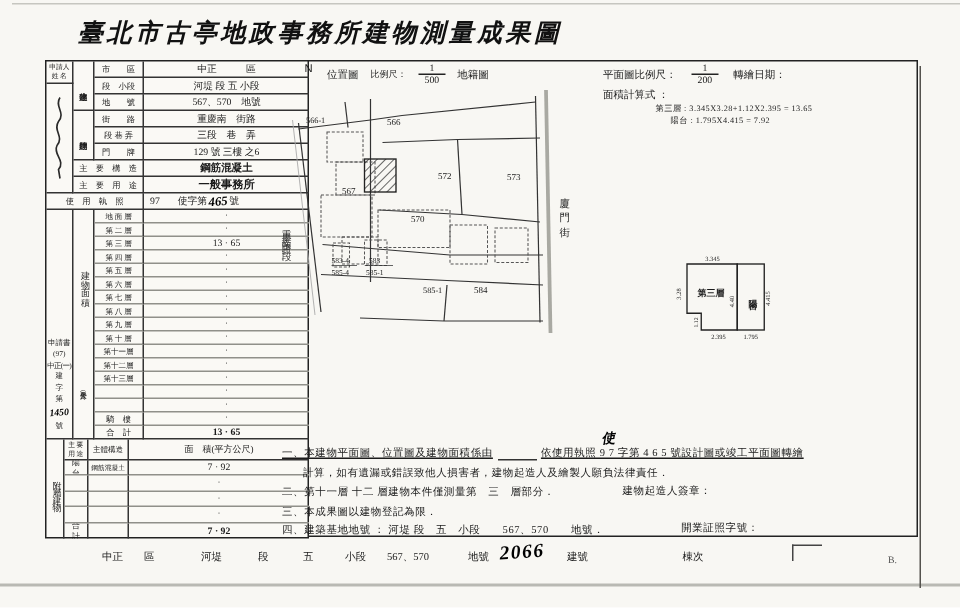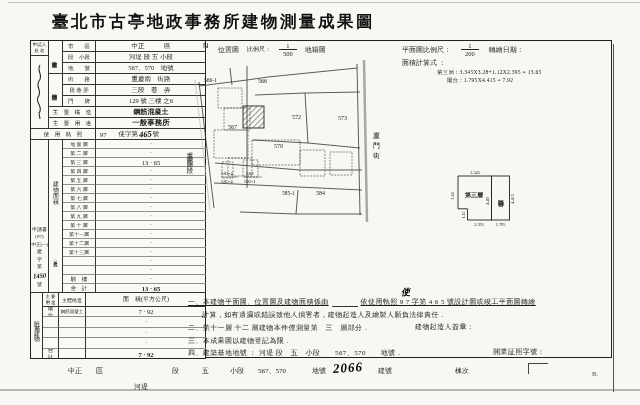--- a/index.html
+++ b/index.html
@@ -24,21 +24,21 @@
 </style>
 </head>
 <body>
 
 <div class="page">
 
   <div class="abs scan" style="left:8px;top:2px;width:632px;height:1px;"></div>
   <div class="abs" style="left:0;top:389px;width:640px;height:2px;background:#b9b9b3;"></div>
   <div class="abs" style="left:613px;top:44px;width:1px;height:348px;background:#55534e;"></div>
 
-  <div class="abs title" style="left:52px;top:11px;">臺北市古亭地政事務所建物測量成果圖</div>
+  <div class="abs title" style="left:52px;top:11px;font-style:italic;">臺北市古亭地政事務所建物測量成果圖</div>
 
   <div class="abs box" style="left:30px;top:40px;width:582px;height:318px;"></div>
 
   <div class="ltable">
 
     <div class="cell br bb" style="left:0;top:0;width:18px;height:15px;flex-direction:column;font-size:4.5px;line-height:1.25;">
       <span>申請人</span>
       <span>姓 名</span>
     </div>
     <div class="cell br bb" style="left:0;top:15px;width:18px;height:73px;">
@@ -251,26 +251,26 @@
   <div class="abs note" style="left:188px;top:297px;display:flex;align-items:flex-end;text-decoration:underline;">
     <span>一、本建物平面圖、位置圖及建物面積係由</span>
     <span class="blank"></span>
     <span>依使用執照 9 7 字第 4 6 5 號設計圖或竣工平面圖轉繪</span>
   </div>
   <div class="abs note" style="left:202px;top:310px;">計算，如有遺漏或錯誤致他人損害者，建物起造人及繪製人願負法律責任．</div>
   <div class="abs note" style="left:188px;top:323px;">二、第十一層 十二 層建物本件僅測量第　三　層部分．</div>
   <div class="abs note" style="left:188px;top:336px;">三、本成果圖以建物登記為限．</div>
   <div class="abs note" style="left:188px;top:348px;">四、建築基地地號 ： 河堤 段　五　小段　　567、570　　地號．</div>
   <div class="abs note" style="left:415px;top:322px;width:130px;text-align:left;">建物起造人簽章：</div>
-  <div class="abs note" style="left:415px;top:347px;width:130px;text-align:right;">開業証照字號：</div>
+  <div class="abs note" style="left:415px;top:347px;width:130px;text-align:center;">開業証照字號：</div>
 
   <div class="abs" style="left:30px;top:362px;width:582px;height:18px;font-size:7px;">
     <span class="abs" style="left:38px;top:4px;">中正</span>
     <span class="abs" style="left:66px;top:4px;">區</span>
-    <span class="abs" style="left:104px;top:4px;margin-top:16px;">河堤</span>
+    <span class="abs" style="left:104px;top:4px;">河堤</span>
     <span class="abs" style="left:142px;top:4px;">段</span>
     <span class="abs" style="left:172px;top:4px;">五</span>
     <span class="abs" style="left:200px;top:4px;">小段</span>
     <span class="abs" style="left:228px;top:4px;">567、570</span>
     <span class="abs" style="left:282px;top:4px;">地號</span>
     <span class="abs hand" style="left:303px;top:-2px;font-size:13px;letter-spacing:1px;">2066</span>
     <span class="abs" style="left:348px;top:4px;">建號</span>
     <span class="abs" style="left:425px;top:4px;">棟次</span>
     <div class="abs" style="left:498px;top:1px;width:20px;height:11px;border-top:1px solid #444;border-left:1px solid #444;"></div>
     <span class="abs" style="left:562px;top:8px;font-size:6.5px;color:#555;">B.</span>

